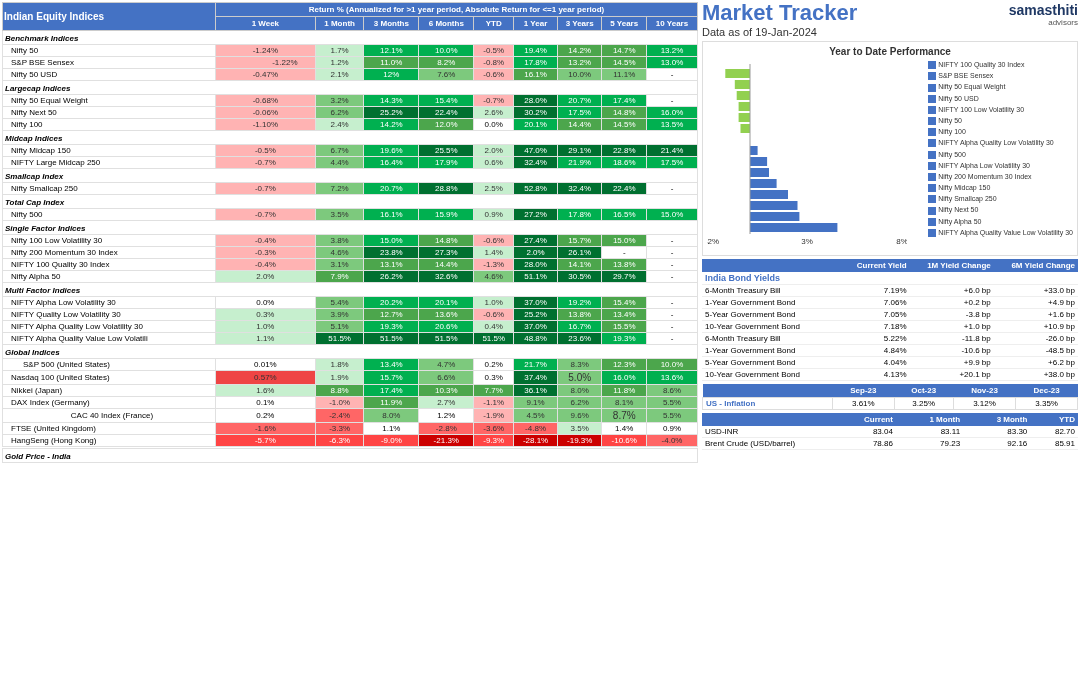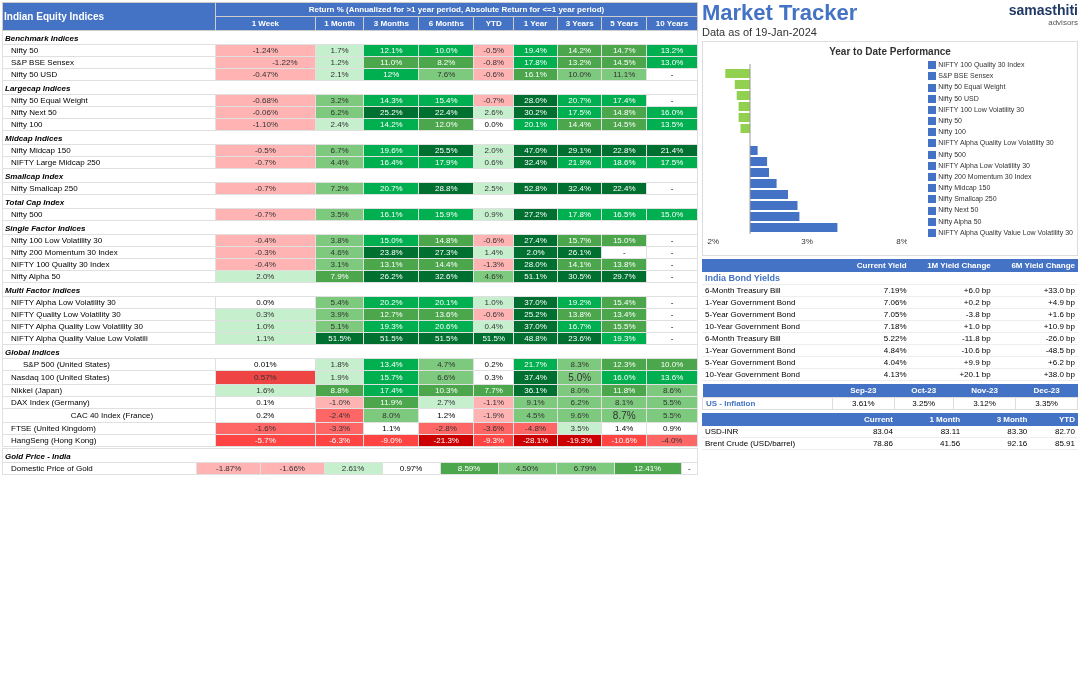--- a/index.html
+++ b/index.html
@@ -408,32 +408,20 @@
           </tr>
         </tbody>
     </table>
 
     <div style="margin-top:1px;">
       <table class="main-table">
         <tbody>
           <tr>
             <td class="section-header" colspan="10">Gold Price - India</td>
           </tr>
-          <tr id="gold-row">
-            <td style="padding-left:8px;">Domestic Price of Gold</td>
-          <td style="background-color: rgb(255, 179, 179); color: rgb(51, 51, 51); text-align: center; font-size: 8px;">-1.87%</td>
-              <td style="background-color: rgb(255, 179, 179); color: rgb(51, 51, 51); text-align: center; font-size: 8px;">-1.66%</td>
-              <td style="background-color: rgb(198, 239, 206); color: rgb(51, 51, 51); text-align: center; font-size: 8px;">2.61%</td>
-              <td style="text-align: center; font-size: 8px;">0.97%</td>
-              <td style="background-color: rgb(76, 166, 76); color: white; text-align: center; font-size: 8px;">8.59%</td>
-              <td style="background-color: rgb(125, 201, 125); color: rgb(51, 51, 51); text-align: center; font-size: 8px;">4.50%</td>
-              <td style="background-color: rgb(125, 201, 125); color: rgb(51, 51, 51); text-align: center; font-size: 8px;">6.79%</td>
-              <td style="background-color: rgb(76, 166, 76); color: white; text-align: center; font-size: 8px;">12.41%</td>
-              <td style="text-align: center; font-size: 8px;">-</td>
-            </tr>
         </tbody>
       </table>
     </div>
 
   </div>
 
   <div class="right-panel">
 
     <div class="right-top">
       <div>
@@ -597,21 +585,21 @@
         <tr>
               <td>USD-INR</td>
               <td>83.04</td>
               <td>83.11</td>
               <td>83.30</td>
               <td>82.70</td>
             </tr>
             <tr>
               <td>Brent Crude (USD/barrel)</td>
               <td>78.86</td>
-              <td>41.56</td>
+              <td>79.23</td>
               <td>92.16</td>
               <td>85.91</td>
             </tr>
           </tbody>
       </table>
     </div>
 
   </div>
 
 </div>

